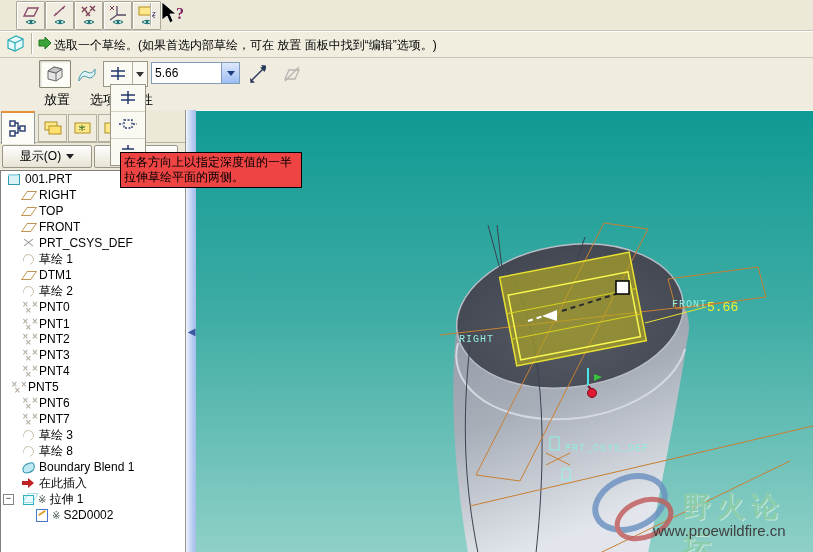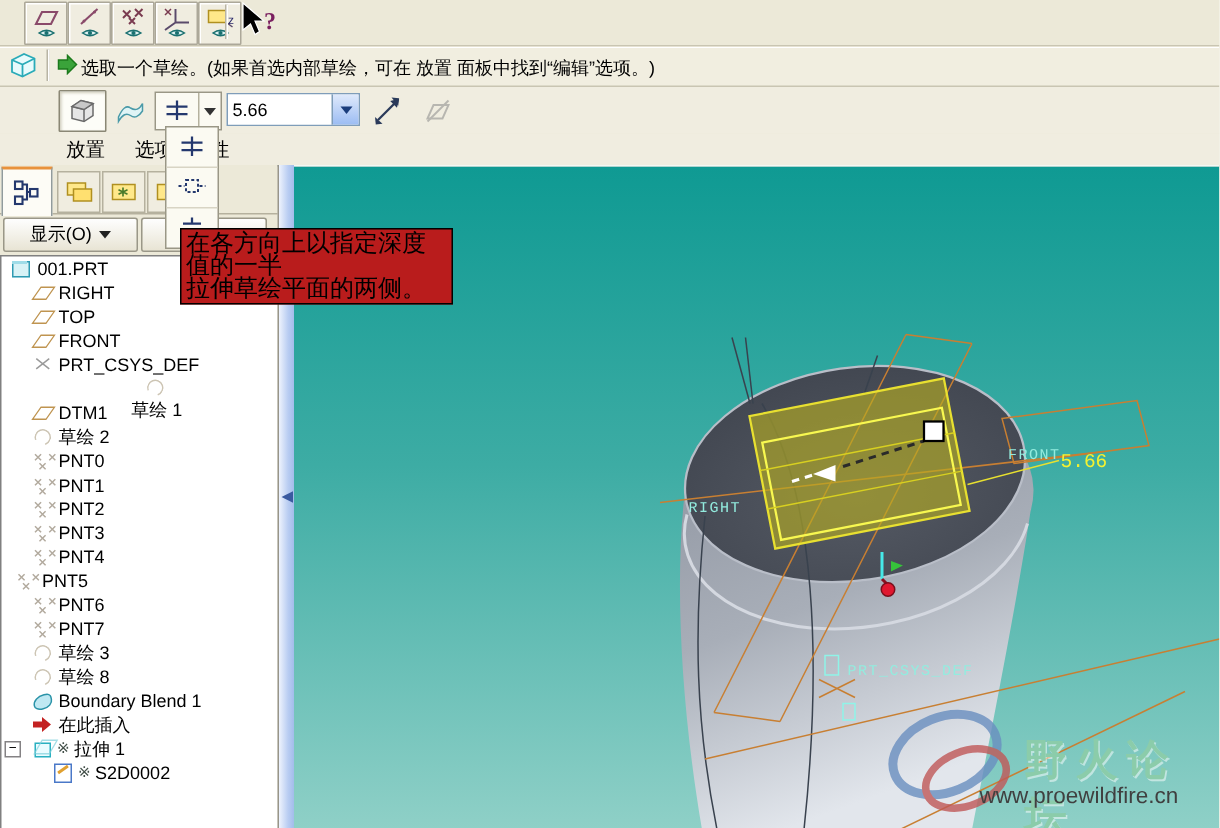--- a/index.html
+++ b/index.html
@@ -98,22 +98,22 @@
     color:#93ecdf;font-size:10px;letter-spacing:1px;white-space:nowrap;}
   #dim-label{color:#f5f130;font-size:13px;letter-spacing:0;}
   #wm-title{position:absolute;left:683px;top:488px;font-size:28px;font-weight:bold;color:#8bccaa;
     letter-spacing:6px;text-shadow:1px 1px 0 rgba(255,255,255,.5);}
   #wm-url{position:absolute;left:653px;top:522px;font-size:15px;color:#404040;}
 
   
   #depth-flyout{left:110px;top:84px;width:34px;background:#fbfaf2;border:1px solid #9a9786;z-index:40;}
   .fitem{height:26px;display:flex;align-items:center;justify-content:center;border-bottom:1px solid #d8d4c4;}
   .fitem:last-child{border-bottom:0;}
-  #tooltip{left:120px;top:152px;width:174px;background:#b91c1c;border:1px solid #000;
-    padding:2px 3px;font-size:16px;line-height:15px;z-index:50;}
+  #tooltip{left:120px;top:152px;width:174px;background:#ef4444;border:1px solid #000;
+    padding:2px 3px;font-size:12px;line-height:15px;z-index:50;}
 </style>
 </head>
 <body>
 
 <div id="app">
 
   <div id="top-toolbar" class="abs">
     <div class="tbtn" style="left:16px">
       <svg width="22" height="24">
         <path d="M4 12 L8 4 L18 4 L14 12 Z" fill="none" stroke="#8a4a6a" stroke-width="1.4"></path>
@@ -293,21 +293,21 @@
           <span class="t-label">TOP</span>
         </div>
         <div class="trow" style="padding-left: 20px;">
           <span class="t-icon plane"></span>
           <span class="t-label">FRONT</span>
         </div>
         <div class="trow" style="padding-left: 20px;">
           <span class="t-icon csys"></span>
           <span class="t-label">PRT_CSYS_DEF</span>
         </div>
-        <div class="trow" style="padding-left: 20px; flex-direction: column;">
+        <div class="trow" style="padding-left: 20px;">
           <span class="t-icon sketch"></span>
           <span class="t-label">草绘 1</span>
         </div>
         <div class="trow" style="padding-left: 20px;">
           <span class="t-icon plane"></span>
           <span class="t-label">DTM1</span>
         </div>
         <div class="trow" style="padding-left: 20px;">
           <span class="t-icon sketch"></span>
           <span class="t-label">草绘 2</span>

